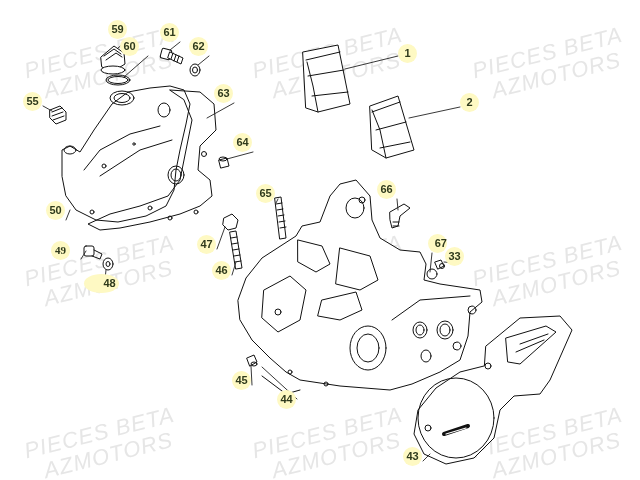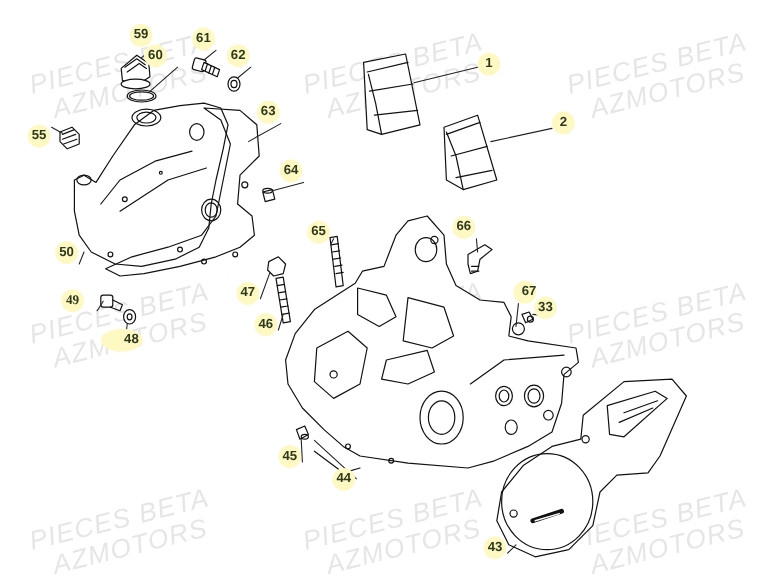--- a/index.html
+++ b/index.html
@@ -213,21 +213,21 @@
   <div class="callout" style="left:398px;top:44px;">1</div>
   <div class="callout" style="left:460px;top:93px;">2</div>
   <div class="callout" style="left:403px;top:447px;">43</div>
   <div class="callout" style="left:277px;top:390px;">44</div>
   <div class="callout" style="left:232px;top:371px;">45</div>
   <div class="callout" style="left:212px;top:261px;">46</div>
   <div class="callout" style="left:197px;top:235px;">47</div>
   <div class="callout" style="left:84px;top:274px;padding-left:16px;">48</div>
   <div class="callout" style="left:51px;top:241px;font-family:Liberation Serif, serif;">49</div>
   <div class="callout" style="left:46px;top:201px;">50</div>
-  <div class="callout" style="left:23px;top:92px;margin-top:12px;">55</div>
+  <div class="callout" style="left:23px;top:92px;">55</div>
   <div class="callout" style="left:108px;top:20px;">59</div>
   <div class="callout" style="left:120px;top:37px;">60</div>
   <div class="callout" style="left:160px;top:23px;">61</div>
   <div class="callout" style="left:189px;top:37px;">62</div>
   <div class="callout" style="left:214px;top:84px;">63</div>
   <div class="callout" style="left:233px;top:133px;">64</div>
   <div class="callout" style="left:256px;top:184px;">65</div>
   <div class="callout" style="left:377px;top:180px;">66</div>
   <div class="callout" style="left:428px;top:234px;text-align:right;">67</div>
   <div class="callout" style="left:445px;top:247px;">33</div>

